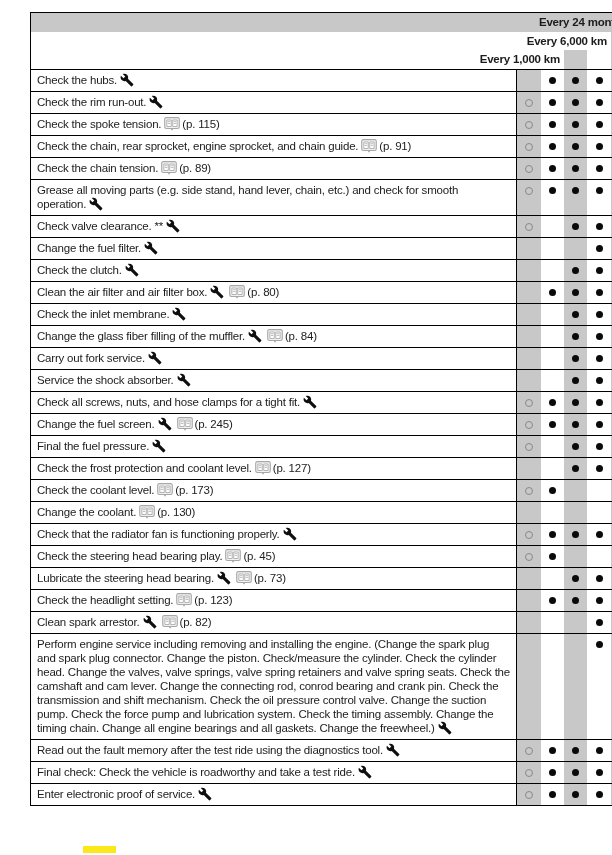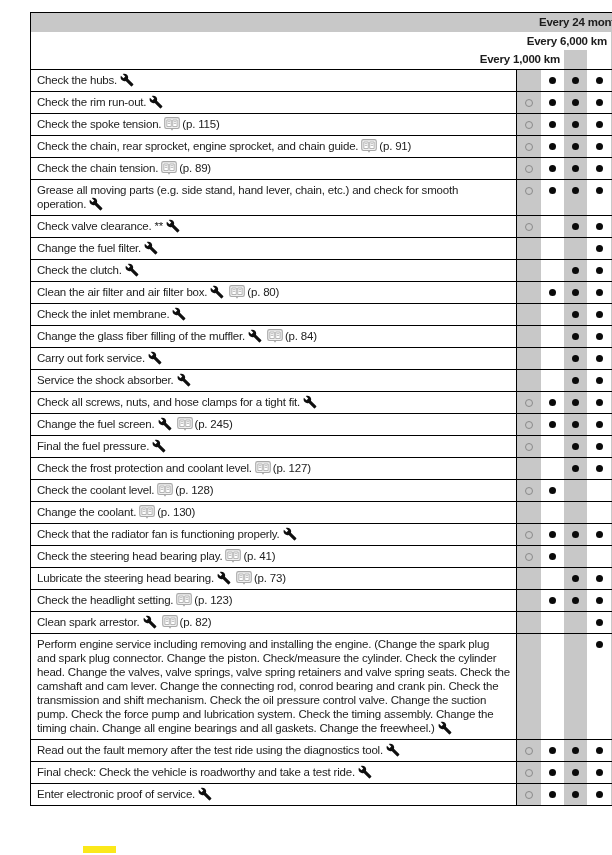--- a/index.html
+++ b/index.html
@@ -381,21 +381,21 @@
           <span class="dot"></span>
         </div>
         <div class="cell g" style="width: 21px;"></div>
       </div>
       <div class="row">
         <div class="task"><span class="ttext">Check the coolant level.</span><span class="icon"><svg viewBox="0 0 17 15" width="16" height="14">
               <rect x="0.7" y="0.7" width="15.6" height="11.6" rx="1.8" fill="#f2f2f2" stroke="#a8a8a8" stroke-width="1.2"></rect>
               <path d="M3 3.2h4.7v7H3z M9.3 3.2H14v7H9.3z" fill="#ffffff" stroke="#a8a8a8" stroke-width="0.9"></path>
               <path d="M4 5h2.7M4 6.9h2.7M10.3 5h2.7M10.3 6.9h2.7" stroke="#a8a8a8" stroke-width="0.8"></path>
               <path d="M7.2 12.9l1.3 1.9 1.3-1.9z" fill="#a8a8a8"></path>
-            </svg></span><span class="pref">(p. 128)</span></div>
+            </svg></span><span class="pref">(p. 173)</span></div>
         <div class="cell g" style="width: 24px;">
           <span class="circle"></span>
         </div>
         <div class="cell w" style="width: 23px;">
           <span class="dot"></span>
         </div>
         <div class="cell g" style="width: 23px;"></div>
         <div class="cell w" style="width: 24px;"></div>
         <div class="cell g" style="width: 21px;"></div>
       </div>
@@ -431,21 +431,21 @@
           <span class="dot"></span>
         </div>
         <div class="cell g" style="width: 21px;"></div>
       </div>
       <div class="row">
         <div class="task"><span class="ttext">Check the steering head bearing play.</span><span class="icon"><svg viewBox="0 0 17 15" width="16" height="14">
               <rect x="0.7" y="0.7" width="15.6" height="11.6" rx="1.8" fill="#f2f2f2" stroke="#a8a8a8" stroke-width="1.2"></rect>
               <path d="M3 3.2h4.7v7H3z M9.3 3.2H14v7H9.3z" fill="#ffffff" stroke="#a8a8a8" stroke-width="0.9"></path>
               <path d="M4 5h2.7M4 6.9h2.7M10.3 5h2.7M10.3 6.9h2.7" stroke="#a8a8a8" stroke-width="0.8"></path>
               <path d="M7.2 12.9l1.3 1.9 1.3-1.9z" fill="#a8a8a8"></path>
-            </svg></span><span class="pref">(p. 41)</span></div>
+            </svg></span><span class="pref">(p. 45)</span></div>
         <div class="cell g" style="width: 24px;">
           <span class="circle"></span>
         </div>
         <div class="cell w" style="width: 23px;">
           <span class="dot"></span>
         </div>
         <div class="cell g" style="width: 23px;"></div>
         <div class="cell w" style="width: 24px;"></div>
         <div class="cell g" style="width: 21px;"></div>
       </div>

